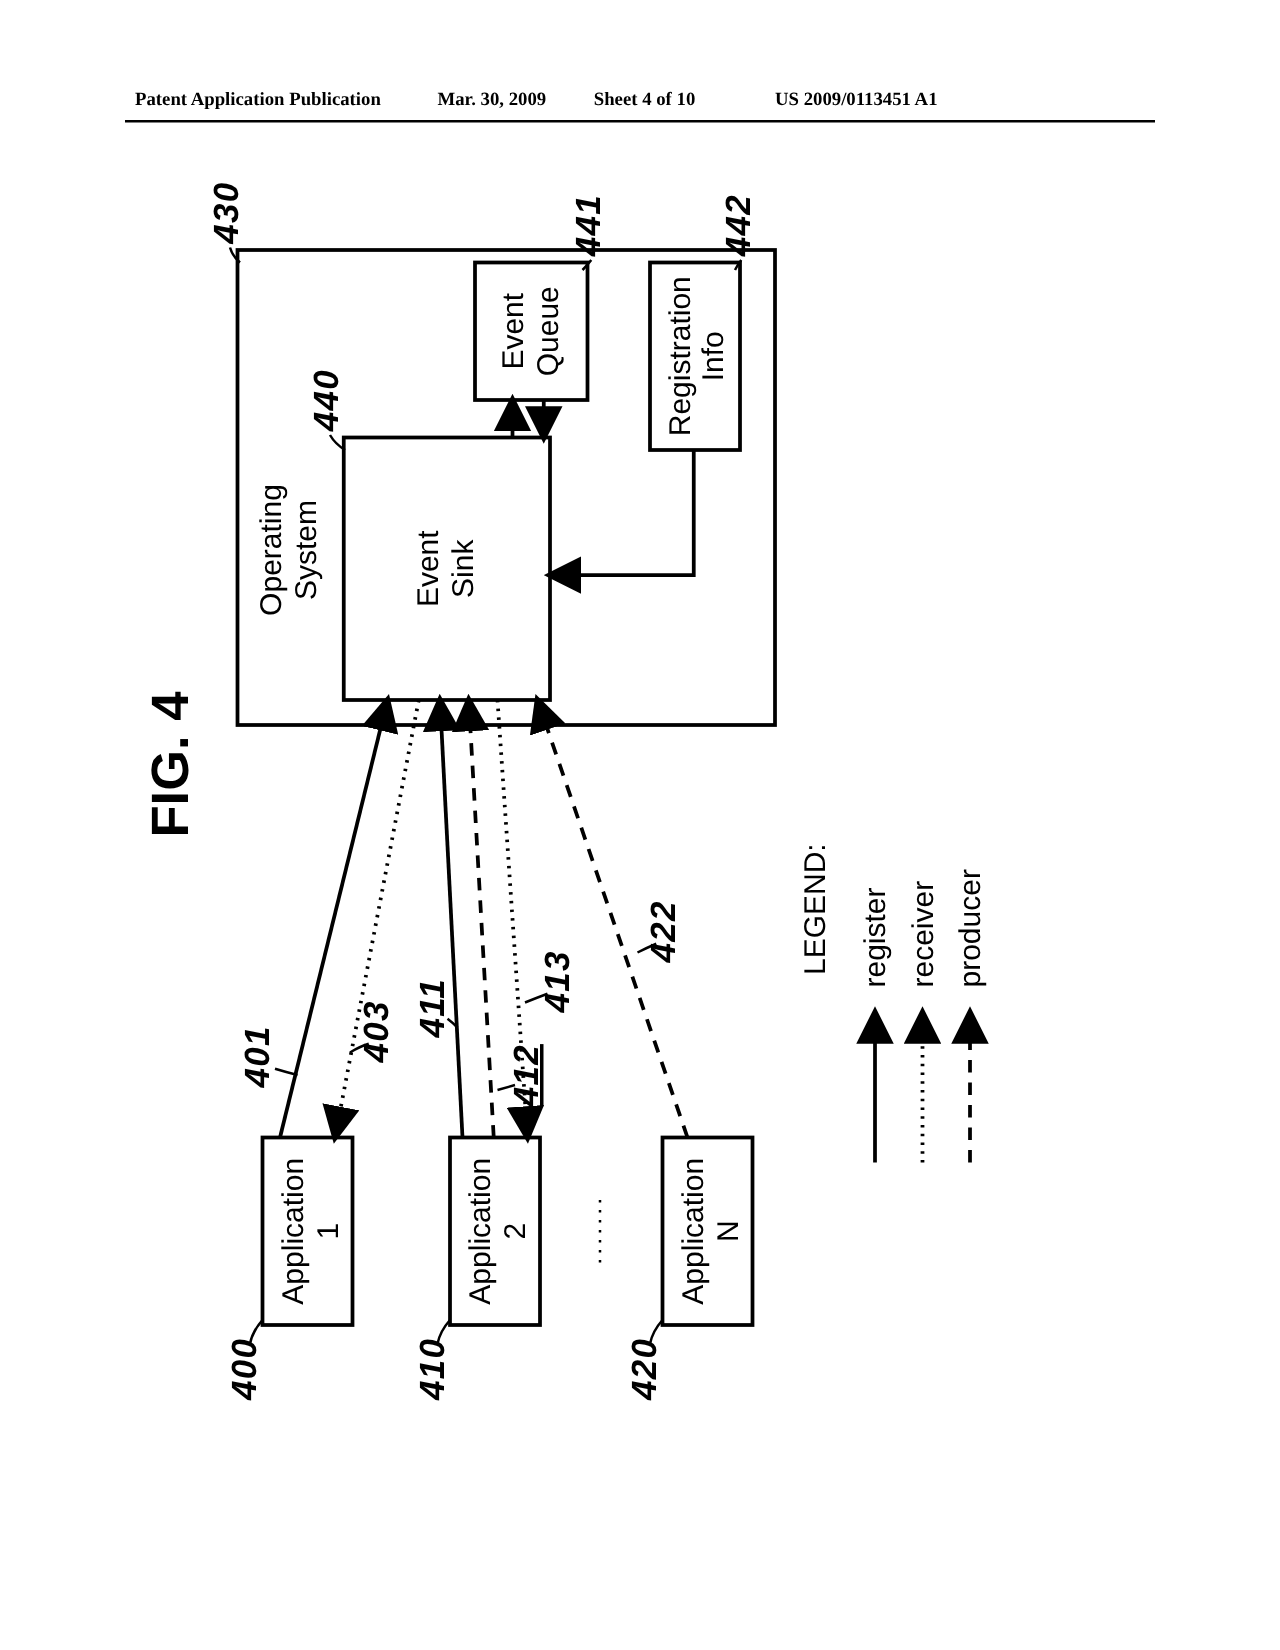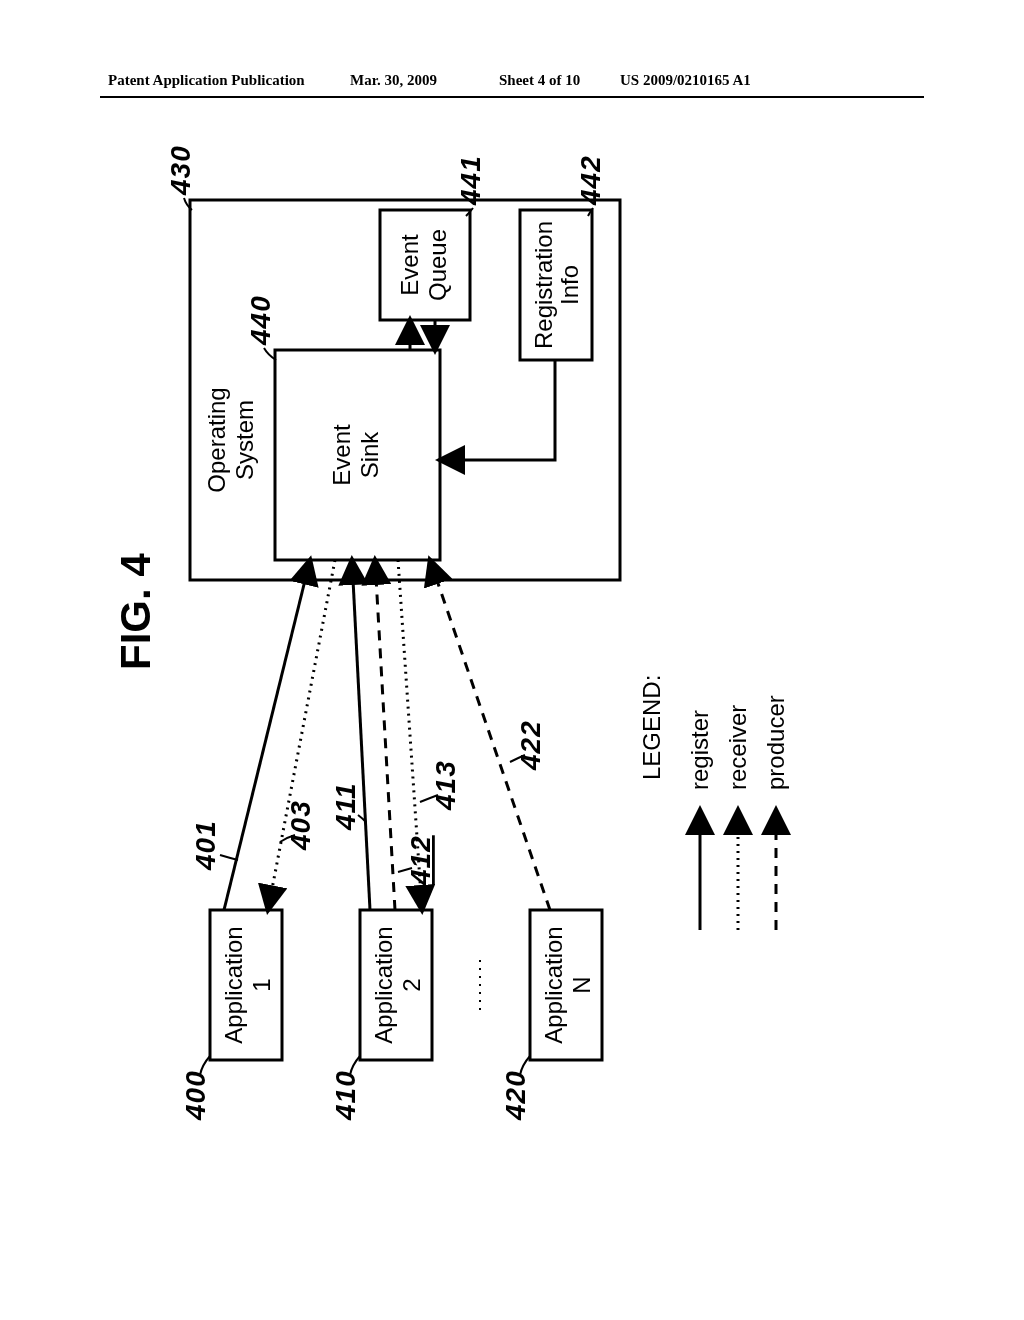--- a/index.html
+++ b/index.html
@@ -15,21 +15,21 @@
     position: absolute;
     top: 72px;
     left: 0;
     right: 0;
     font-size: 15px;
     font-weight: bold;
     color: #000;
   }
   .header .pub { position: absolute; left: 108px; }
   .header .date { position: absolute; left: 350px; }
-  .header .sheet { position: absolute; left: 475px; margin-left: 24px; }
+  .header .sheet { position: absolute; left: 475px; }
   .header .num { position: absolute; left: 620px; }
   .header-rule {
     position: absolute;
     top: 96px;
     left: 100px;
     right: 100px;
     border-top: 2px solid #000;
   }
 
   svg { position: absolute; top: 0; left: 0; }
@@ -39,21 +39,21 @@
   .fig-label { font-size: 42px; font-weight: bold; fill:#000; }
   .legend-label { font-size: 24px; fill:#000; }
 </style>
 </head>
 <body>
 
 <div class="header">
   <span class="pub">Patent Application Publication</span>
   <span class="date">Mar. 30, 2009</span>
   <span class="sheet">Sheet 4 of 10</span>
-  <span class="num">US 2009/0210165 A1</span>
+  <span class="num">US 2009/0113451 A1</span>
 </div>
 <div class="header-rule"></div>
 
 <svg width="1024" height="1320" viewBox="0 0 1024 1320">
 <defs>
   <marker id="arrowSolid" viewBox="0 0 12 12" refX="10" refY="6" markerWidth="10" markerHeight="10" orient="auto-start-reverse">
     <path d="M 0 0 L 12 6 L 0 12 z" fill="#000"></path>
   </marker>
 </defs>
 

